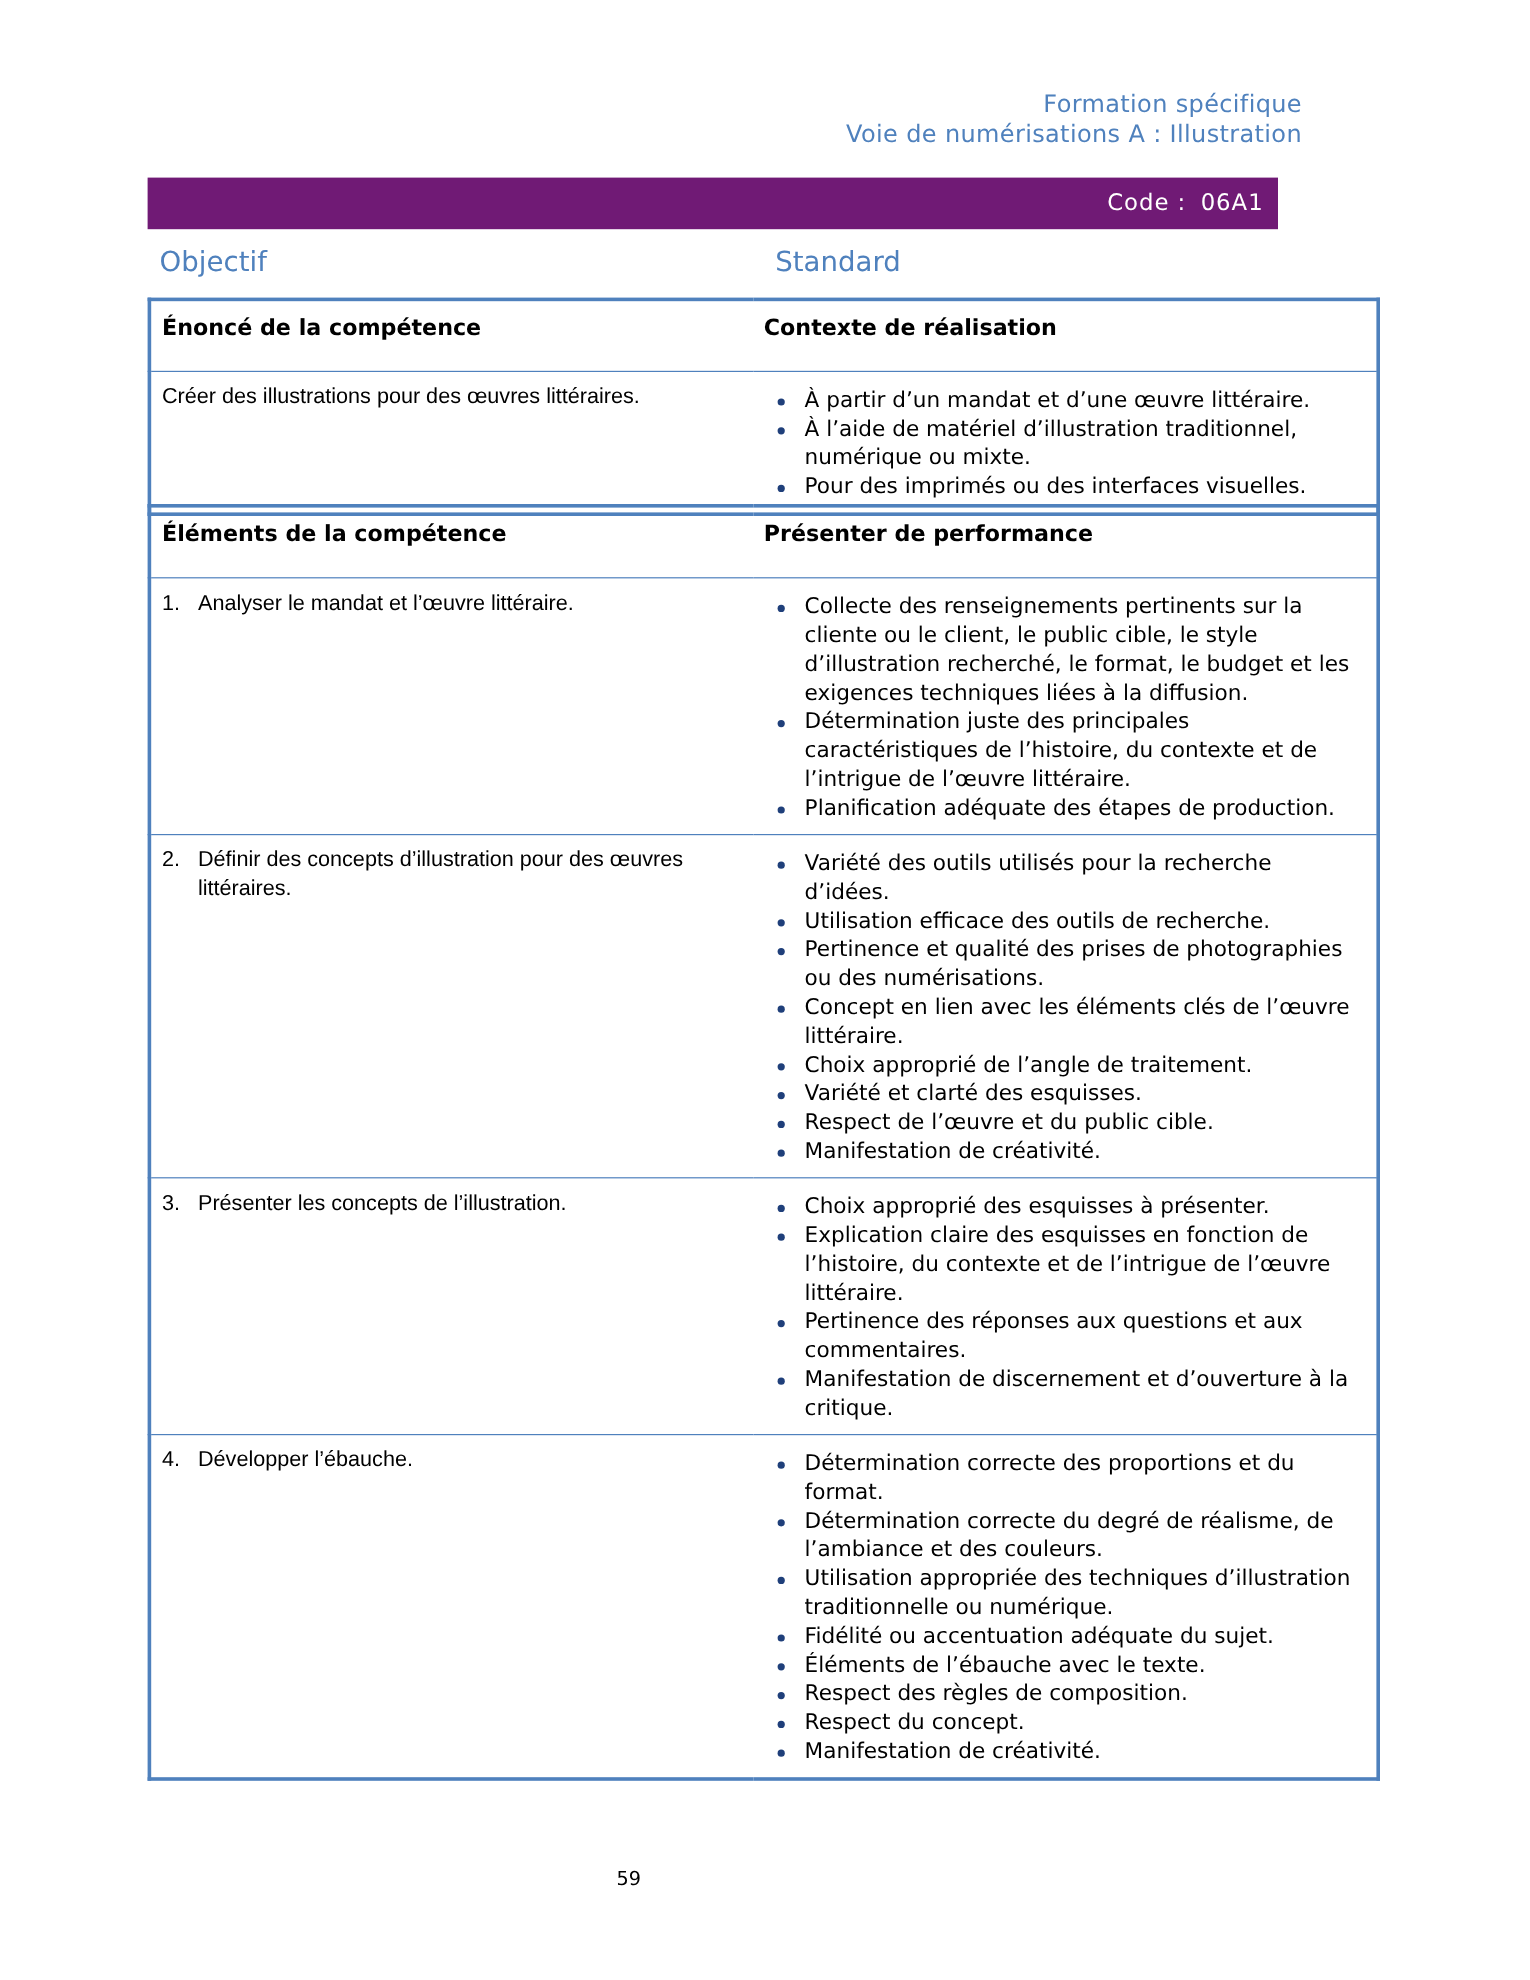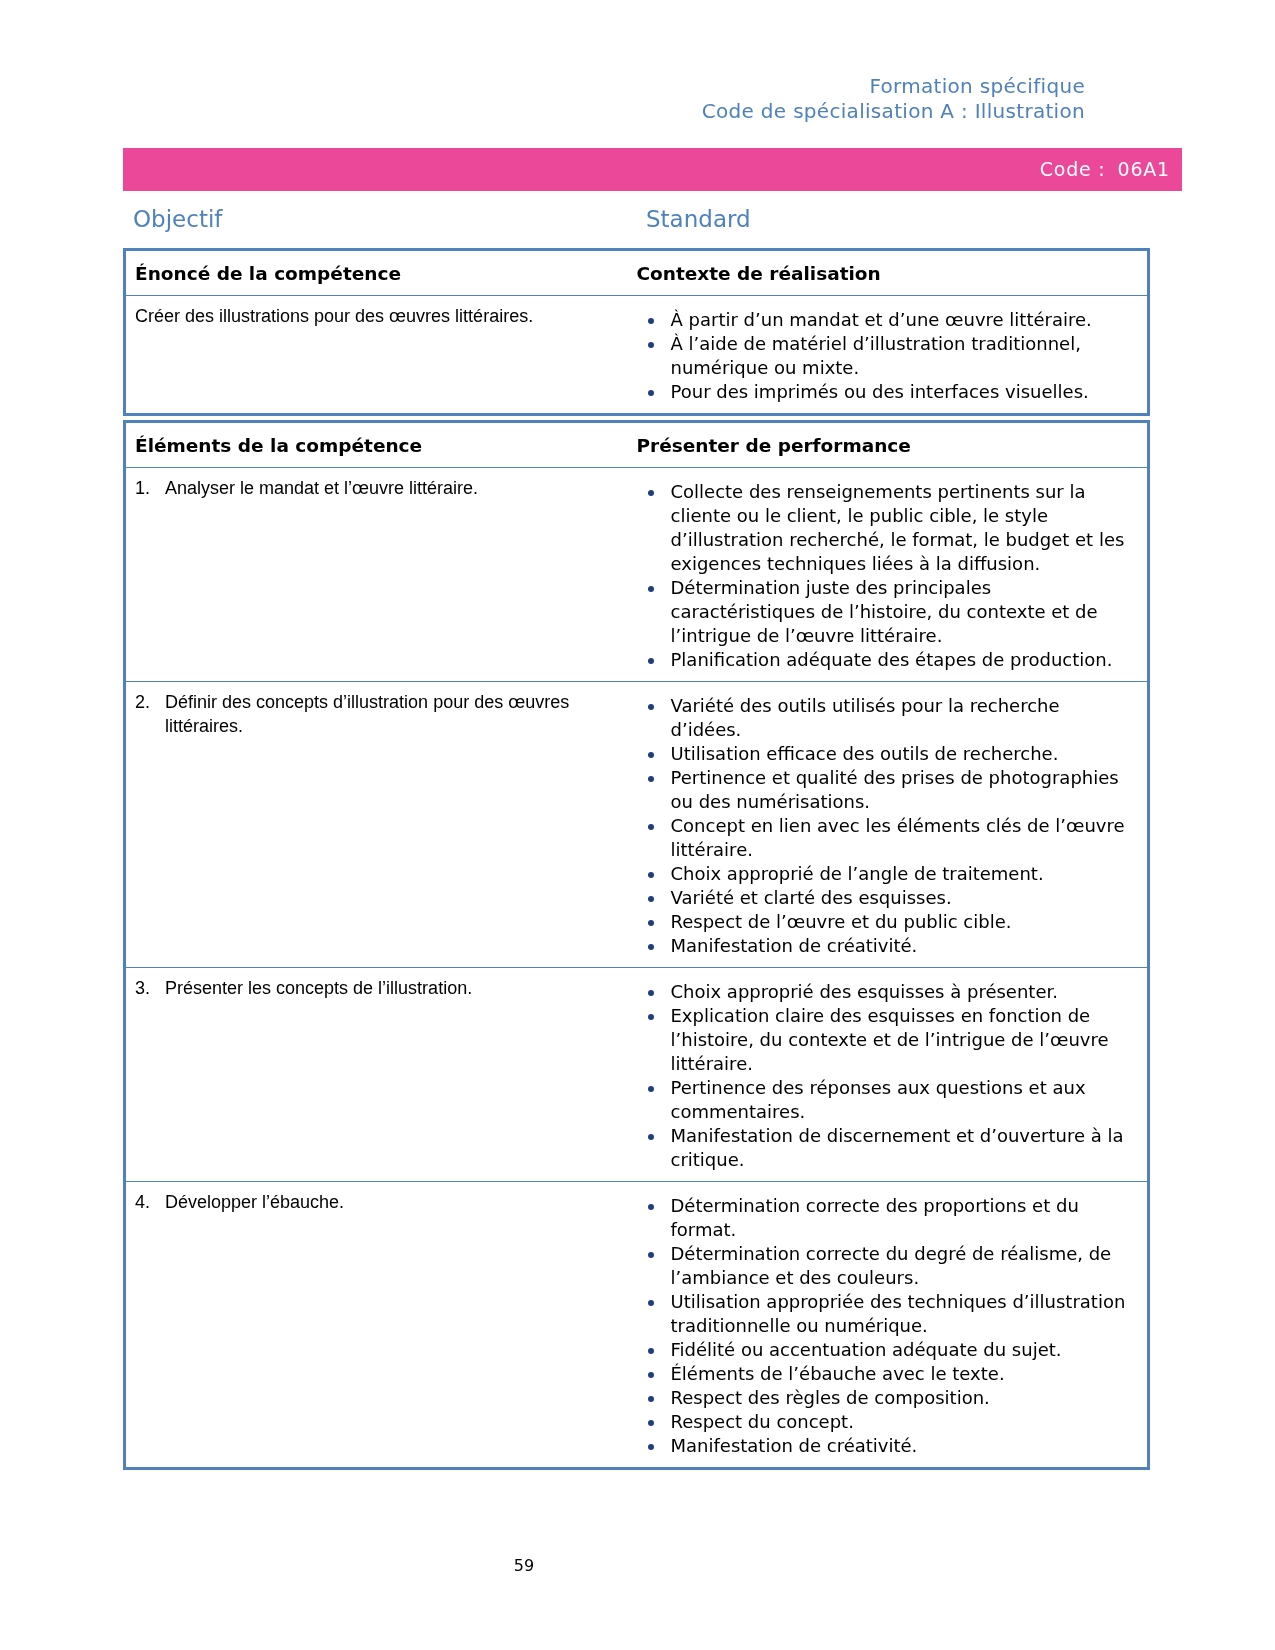--- a/index.html
+++ b/index.html
@@ -1,41 +1,41 @@
 <!DOCTYPE html>
 <html><head>
 <meta charset="utf-8">
 <style>
   html, body { margin: 0; padding: 0; background: #ffffff; }
   body { width: 1275px; height: 1650px; position: relative; font-family: "DejaVu Sans", sans-serif; color: #000; }
   .header-right { position: absolute; right: 190px; top: 74px; text-align: right; color: #4f81bd; font-size: 20px; line-height: 25px; letter-spacing: 0.3px; }
-  .code-bar { position: absolute; left: 123px; top: 148px; width: 1059px; height: 43px; background: #ec4899; color: #fff; }
+  .code-bar { position: absolute; left: 123px; top: 148px; width: 942px; height: 43px; background: #701a75; color: #fff; }
   .code-bar .code { position: absolute; right: 12px; top: 10px; font-size: 19px; letter-spacing: 0.8px; }
   .code-bar .code .val { margin-left: 12px; }
   .section-titles { position: absolute; top: 206px; left: 133px; width: 1000px; height: 30px; }
   .section-titles .t { position: absolute; font-weight: normal; color: #4f81bd; font-size: 23px; }
   .t-left { left: 0; } .t-right { left: 513px; }
   table.comp { position: absolute; left: 123px; width: 1027px; border-collapse: collapse; border: 3px solid #4f81bd; table-layout: fixed; }
   table.comp td { vertical-align: top; padding: 8px 10px 5px 9px; border-top: 1px solid #4f81bd; font-size: 18px; line-height: 24px; }
-  table.comp tr.head td { font-weight: bold; font-size: 18.5px; padding-top: 11px; padding-bottom: 9px; }
+  table.comp tr.head td { font-weight: bold; font-size: 18.5px; padding-top: 11px; padding-bottom: 23px; }
   table.comp col.c1 { width: 503px; }
   .sans { font-family: "Liberation Sans", sans-serif; font-size: 19px; }
   ul.bul { margin: 4px; padding: 0; list-style: none; }
   ul.bul li { position: relative; padding-left: 30px; }
   ul.bul li::before { content: ""; position: absolute; left: 7px; top: 10px; width: 6px; height: 6px; border-radius: 50%; background: #1f3f7a; }
   .numitem { position: relative; padding-left: 30px; }
   .numitem .num { position: absolute; left: 0; top: 0; }
   .page-num { position: absolute; left: 0; width: 1048px; top: 1556px; text-align: center; font-size: 16px; }
 </style>
 </head>
 <body>
 
 <div class="header-right">
   <div>Formation spécifique</div>
-  <div>Code de spécialisation A : Illustration</div>
+  <div>Voie de numérisations A : Illustration</div>
 </div>
 
 <div class="code-bar">
   <div class="code">
     <span>Code :</span><span class="val">06A1</span>
   </div>
 </div>
 
 <div class="section-titles">
   <div class="t t-left">Objectif</div>

